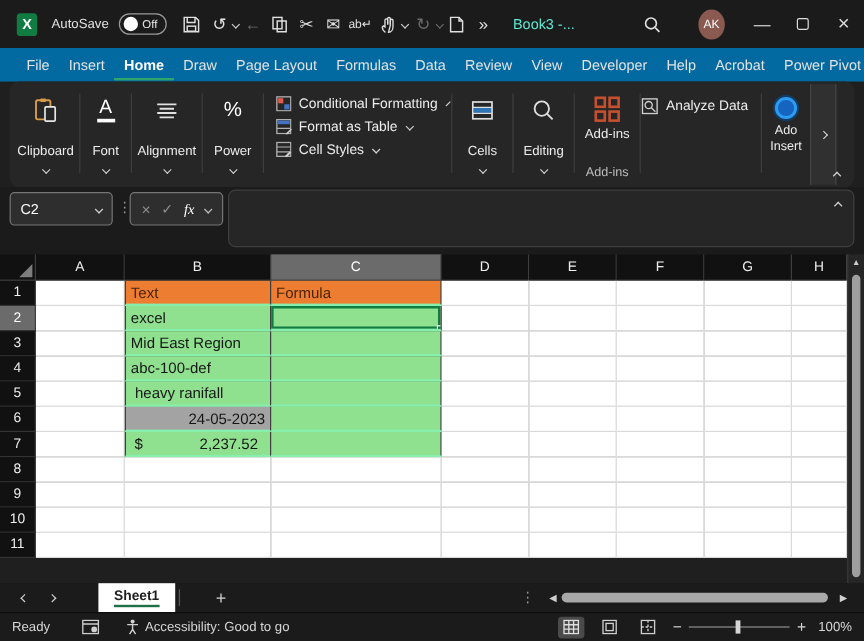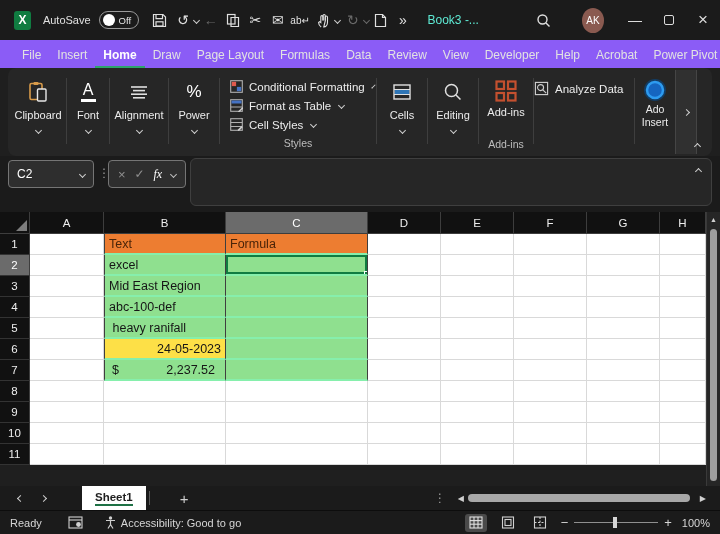--- a/index.html
+++ b/index.html
@@ -36,31 +36,31 @@
   .doc-title { font-size:12px; color:#5eead4; margin-left:14px; white-space:nowrap; }
   .search-btn { margin-left:52px; width:28px; height:28px; display:grid; place-items:center; }
   .avatar { margin-left:26px; width:25px; height:25px; border-radius:50%; background:#8a5a50;
             display:grid; place-items:center; font-size:10px; color:#fff; }
   .winbtn { width:34px; height:40px; display:grid; place-items:center; color:#dcdcdc; font-size:14px; }
   .winbtn .maxbox { width:10px; height:10px; border:1.3px solid #dcdcdc; border-radius:2px; }
   .win-controls { margin-left:14px; display:flex; }
 
   
   .tabrow { position:absolute; top:40px; left:0; right:0; height:28px;
-            display:flex; align-items:center; padding-left:14px; background:#8b5cf6; }
+            display:flex; align-items:center; padding-left:14px; background:#0369a1; }
   .tab { padding:5px 8px 6px; font-size:12px; color:#e2e2e2; white-space:nowrap; }
   .tab.active { color:#fff; font-weight:bold; border-bottom:2.5px solid #2DA56C; padding-bottom:3.5px; }
 
   
   .ribbon { position:absolute; top:68px; left:8px; width:704px; height:88px;
             background:#262626; border-radius:8px; display:flex; align-items:stretch; padding:2px 2px; }
   .rdiv { width:1px; background:#3e3e3e; margin:8px 0 10px; flex:none; }
   .grp { flex:none; display:flex; flex-direction:column; align-items:center; padding-top:9px; }
   .grp .gicon { height:26px; display:grid; place-items:center; color:#e6e6e6; }
-  .grp .glabel { font-size:11px; color:#ececec; margin-top:4px; white-space:nowrap; }
+  .grp .glabel { font-size:11px; color:#ececec; margin-top:15px; white-space:nowrap; }
   .grp .gchev { margin-top:7px; color:#cfcfcf; }
   .font-ic { display:flex; flex-direction:column; align-items:center; }
   .font-ic .a { font-size:16px; line-height:16px; color:#fff; }
   .font-ic .bar { width:15px; height:3.5px; background:#fff; margin-top:1px; }
   .pct { font-size:17px; color:#fff; line-height:20px; }
 
   .styles-grp { flex:none; display:flex; flex-direction:column; padding:7px 10px 2px; }
   .srow { display:flex; align-items:center; gap:6px; height:19px; font-size:11.5px; color:#ececec; white-space:nowrap; }
   .srow .cv { color:#cfcfcf; margin-left:2px; }
   .sgl { margin-top:3px; text-align:center; font-size:10.5px; color:#bdbdbd; }
@@ -307,21 +307,20 @@
               <rect x="0.7" y="0.7" width="11.6" height="11.6" fill="none" stroke="#b0b0b0" stroke-width="1.1"></rect>
               <line x1="0.7" y1="4.5" x2="12.3" y2="4.5" stroke="#b0b0b0"></line>
               <line x1="0.7" y1="8.5" x2="12.3" y2="8.5" stroke="#b0b0b0"></line>
               <path d="M7.5 12l4-4 1.2 1.2-4 4z" fill="#cfcfcf"></path>
             </svg>
           </span>
           <span>Cell Styles</span>
           <span class="cv"></span>
         </div>
       </div>
-    <div class="sgl">Styles</div>
   </div>
   <div class="rdiv"></div>
   <div class="grp" style="width:50px">
     <div class="gicon">
       <svg width="22" height="20" viewBox="0 0 22 20">
         <rect x="3" y="3" width="16" height="14" fill="none" stroke="#e0e0e0" stroke-width="1.4"></rect>
         <rect x="3.8" y="7.5" width="14.4" height="4.5" fill="#2E75B6"></rect>
         <line x1="3" y1="7.5" x2="19" y2="7.5" stroke="#e0e0e0" stroke-width="1"></line>
         <line x1="3" y1="12.5" x2="19" y2="12.5" stroke="#e0e0e0" stroke-width="1"></line>
       </svg>
@@ -465,21 +464,21 @@
         <div class="g-cell t" style="width: 142px; background: rgb(143, 224, 143); color: rgb(22, 22, 22);"></div>
         <div class="g-cell" style="width: 73px;"></div>
         <div class="g-cell" style="width: 73px;"></div>
         <div class="g-cell" style="width: 73px;"></div>
         <div class="g-cell" style="width: 73px;"></div>
         <div class="g-cell" style="width: 46px;"></div>
       </div>
       <div class="g-row">
         <div class="g-rh">6</div>
         <div class="g-cell" style="width: 74px;"></div>
-        <div class="g-cell t tleft r" style="width: 122px; background: #fde047; color: rgb(22, 22, 22);">24-05-2023</div>
+        <div class="g-cell t tleft r" style="width: 122px; background: #a3a3a3; color: rgb(22, 22, 22);">24-05-2023</div>
         <div class="g-cell t" style="width: 142px; background: rgb(143, 224, 143); color: rgb(22, 22, 22);"></div>
         <div class="g-cell" style="width: 73px;"></div>
         <div class="g-cell" style="width: 73px;"></div>
         <div class="g-cell" style="width: 73px;"></div>
         <div class="g-cell" style="width: 73px;"></div>
         <div class="g-cell" style="width: 46px;"></div>
       </div>
       <div class="g-row">
         <div class="g-rh">7</div>
         <div class="g-cell" style="width: 74px;"></div>

